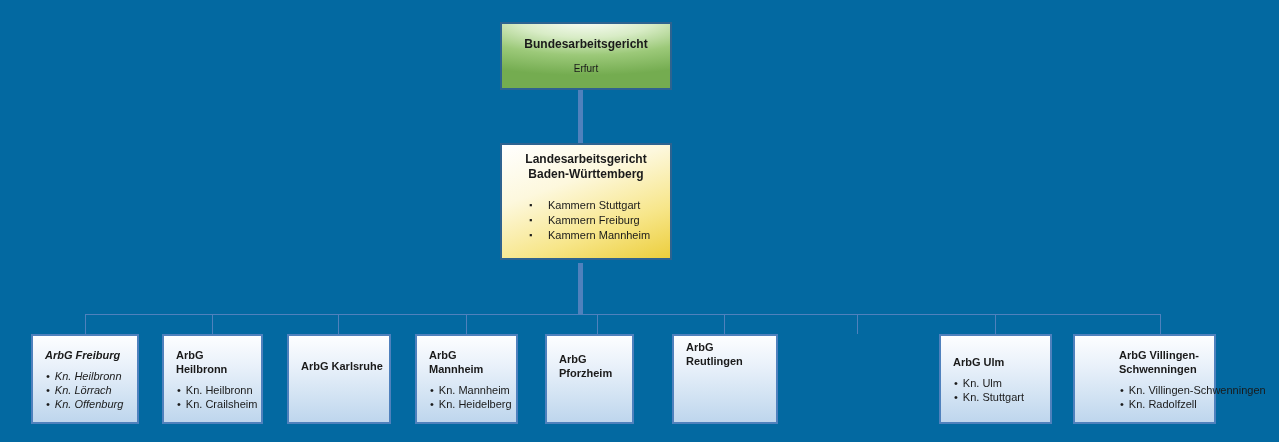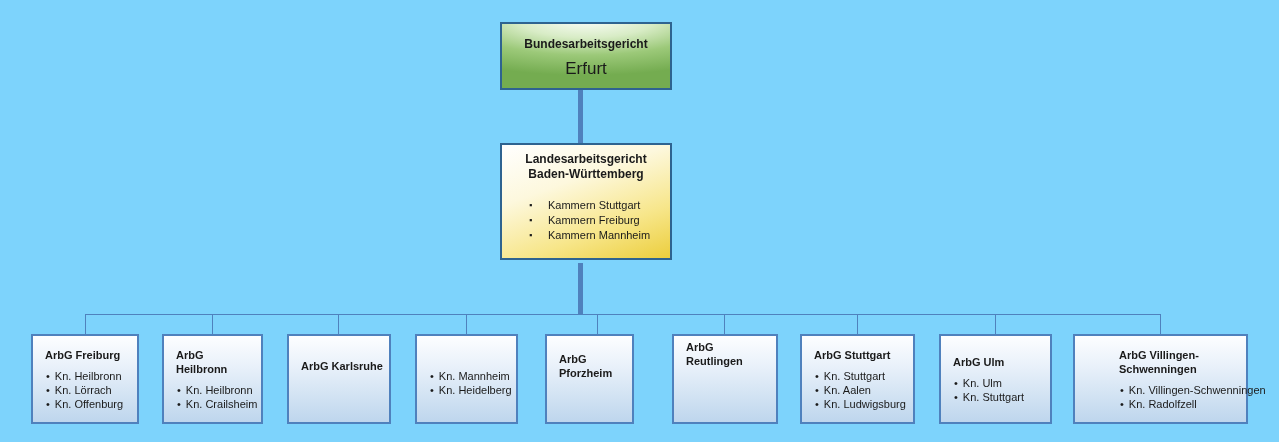--- a/index.html
+++ b/index.html
@@ -1,34 +1,34 @@
 <!DOCTYPE html>
 <html><head>
 <meta charset="utf-8">
 <style>
   html,body{margin:0;padding:0;background:#ffffff;}
   body{font-family:"Liberation Sans","DejaVu Sans",sans-serif;color:#1a1a1a;}
-  .canvas{position:relative;width:1279px;height:442px;background:#7dd3fc;overflow:hidden;}
+  .canvas{position:relative;width:1279px;height:442px;background:#0369a1;overflow:hidden;}
 
   
   .conn{position:absolute;background:#4f81bd;}
   .conn.thick{width:5px;}
   .conn.hline{height:1px;}
   .conn.drop{width:1px;}
 
   
   .root-box{
     position:absolute;left:500px;top:22px;width:172px;height:68px;
     box-sizing:border-box;border:2px solid #2e6390;
     background:radial-gradient(ellipse 120% 90% at 50% -10%, #ffffff 0%, #d8ecc6 35%, #9cc979 65%, #74ac50 100%);
     display:flex;flex-direction:column;align-items:center;justify-content:center;gap:11px;
     text-align:center;
   }
   .root-box .title{font-size:12px;font-weight:bold;line-height:14px;}
-  .root-box .subtitle{font-size:17px;line-height:13px;}
+  .root-box .subtitle{font-size:10px;line-height:13px;}
 
   
   .state-box{
     position:absolute;left:500px;top:143px;width:172px;height:117px;
     box-sizing:border-box;border:2px solid #2e6390;
     background:linear-gradient(160deg, #ffffff 0%, #fdf8dd 35%, #f7e68a 70%, #ecce3d 100%);
     display:flex;flex-direction:column;justify-content:center;
   }
   .state-box .title{font-size:12px;font-weight:bold;line-height:15px;text-align:center;}
   .state-box ul{list-style:none;margin:16px 0 8px 0;padding:0;}
@@ -77,21 +77,21 @@
       <span>Landesarbeitsgericht</span><br>
       <span>Baden-Württemberg</span>
     </div>
     <ul>
       <li>Kammern Stuttgart</li>
       <li>Kammern Freiburg</li>
       <li>Kammern Mannheim</li>
     </ul>
   </div>
 
-  <div class="court-box" style="left:31px;width:108px;">
+  <div class="court-box" style="left:31px;width:108px;font-style:italic;">
     <div class="title">ArbG Freiburg</div>
     <ul>
       <li>Kn. Heilbronn</li>
       <li>Kn. Lörrach</li>
       <li>Kn. Offenburg</li>
     </ul>
   </div>
 
   <div class="court-box" style="left:287px;width:104px;">
     <div class="title">ArbG Karlsruhe</div>
@@ -100,54 +100,47 @@
 
   <div class="court-box" style="left:162px;width:101px;">
     <div class="title">ArbG Heilbronn</div>
     <ul>
       <li>Kn. Heilbronn</li>
       <li>Kn. Crailsheim</li>
     </ul>
   </div>
 
   <div class="court-box" style="left:415px;width:103px;">
+    <div class="title">ArbG Mannheim</div>
     <ul>
       <li>Kn. Mannheim</li>
       <li>Kn. Heidelberg</li>
     </ul>
   </div>
 
   <div class="court-box" style="left:545px;width:89px;">
     <div class="title">ArbG Pforzheim</div>
     <ul></ul>
   </div>
 
   <div class="court-box" style="left:672px;width:106px;gap:24px;">
     <div class="title">ArbG Reutlingen</div>
     <ul></ul>
   </div>
 
-  <div class="court-box" style="left:800px;width:115px;">
-    <div class="title">ArbG Stuttgart</div>
-    <ul>
-      <li>Kn. Stuttgart</li>
-      <li>Kn. Aalen</li>
-      <li>Kn. Ludwigsburg</li>
-    </ul>
-  </div>
 
   <div class="court-box" style="left:939px;width:113px;">
     <div class="title">ArbG Ulm</div>
     <ul>
       <li>Kn. Ulm</li>
       <li>Kn. Stuttgart</li>
     </ul>
   </div>
 
-  <div class="court-box" style="left:1073px;width:175px;padding-left:44px;">
+  <div class="court-box" style="left:1073px;width:143px;padding-left:44px;">
     <div class="title">ArbG Villingen-Schwenningen</div>
     <ul>
       <li>Kn. Villingen-Schwenningen</li>
       <li>Kn. Radolfzell</li>
     </ul>
   </div>
 
 </div>
 
 </body></html>

